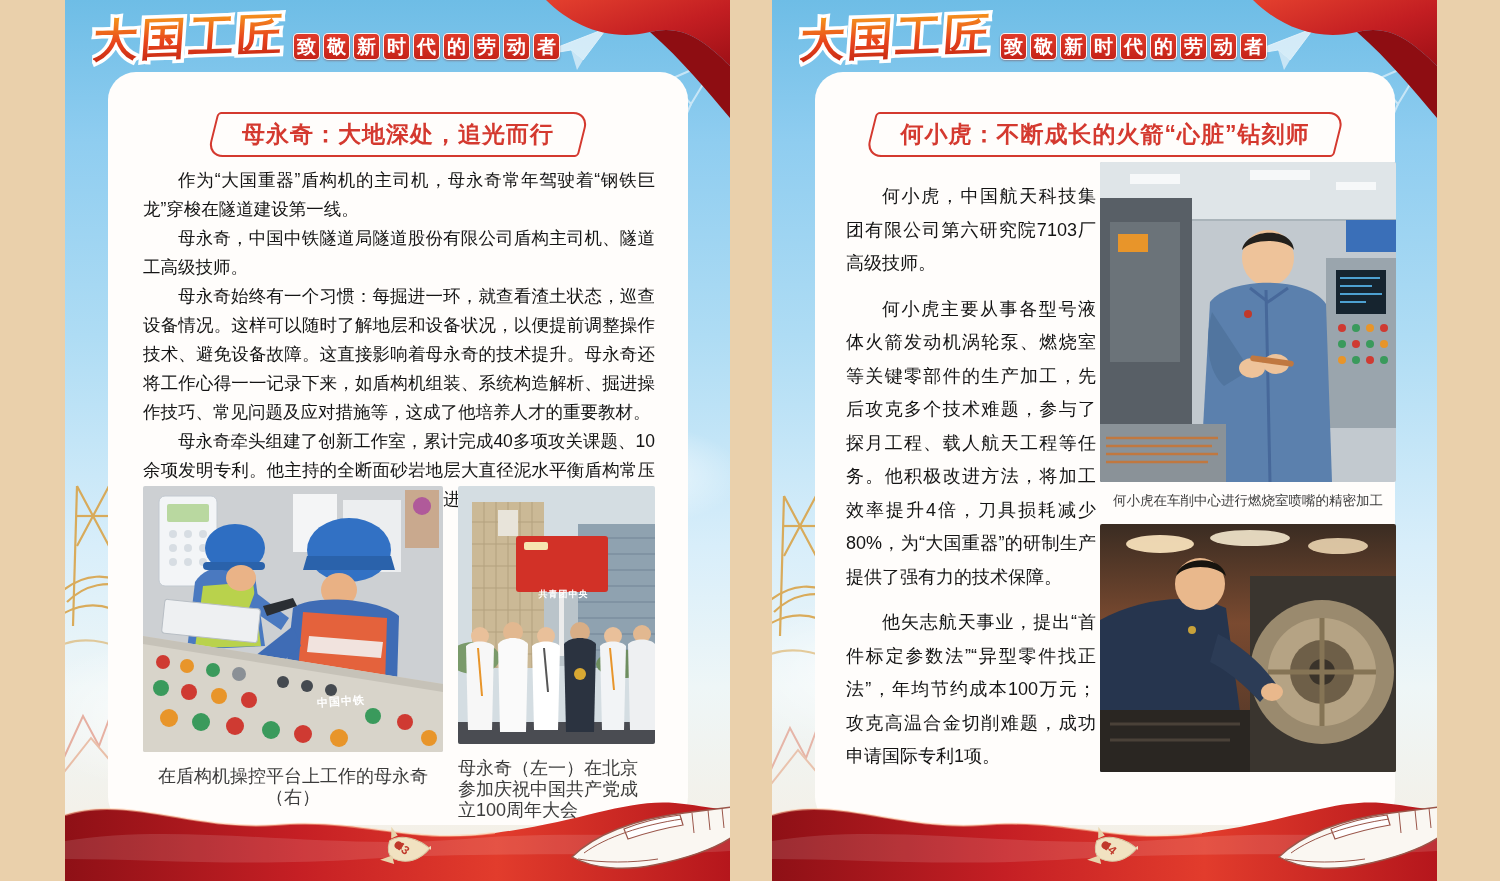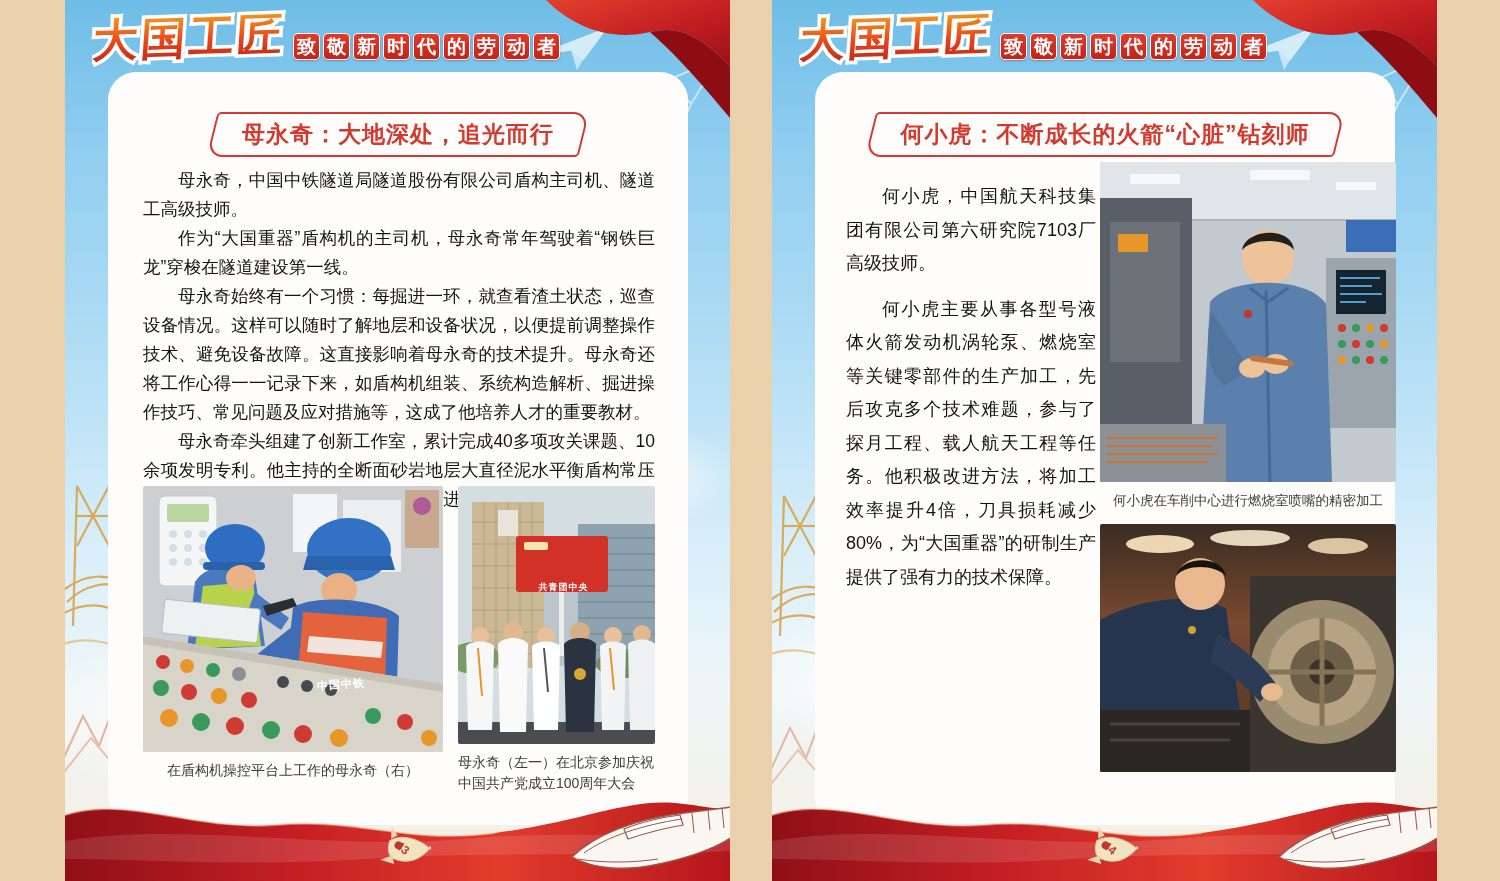--- a/index.html
+++ b/index.html
@@ -39,21 +39,21 @@
   .banner-text { display:inline-block; transform:skewX(14deg); color:#d4392f; font-weight:800;
     font-size:23px; letter-spacing:1px; white-space:nowrap; }
 
   .bodytext { position:absolute; top:94px; left:35px; right:33px; font-size:17.5px; line-height:29px;
     text-align:justify; color:#141414; }
   .bodytext p { text-indent:2em; }
 
   .photo-row { position:absolute; left:35px; top:414px; display:flex; gap:15px; }
   figure { position:relative; }
   .photo { display:block; border-radius:2px; }
-  .caption { margin-top:8px; font-size:14px; color:#3c3c3c; line-height:21px; }
+  .caption { margin-top:14px; font-size:18px; color:#3c3c3c; line-height:21px; }
   .cap-center { text-align:center; }
 
   .col-text { position:absolute; left:31px; top:96px; width:250px; font-size:18px; line-height:33.5px;
     text-align:justify; color:#141414; }
   .col-text p { text-indent:2em;margin-top:12px; }
   .col-photos { position:absolute; left:285px; top:90px; width:296px; }
   .col-photos .caption { text-align:center; font-size:13.5px; margin-top:8px; margin-bottom:13px; }
 
   .overlay-sign { position:absolute; left:32%; top:23.5%; width:43%; text-align:center; color:#fff;
     font-size:9px; font-weight:700; letter-spacing:1px; line-height:11px;margin-top:24px; }
@@ -130,22 +130,22 @@
   </header>
 
   <div class="card">
     <div class="banner">
       <div class="banner-box">
         <span class="banner-text">母永奇：大地深处，追光而行</span>
       </div>
     </div>
 
     <div class="bodytext">
+      <p>作为“大国重器”盾构机的主司机，母永奇常年驾驶着“钢铁巨龙”穿梭在隧道建设第一线。</p>
       <p>母永奇，中国中铁隧道局隧道股份有限公司盾构主司机、隧道工高级技师。</p>
-      <p>作为“大国重器”盾构机的主司机，母永奇常年驾驶着“钢铁巨龙”穿梭在隧道建设第一线。</p>
       <p>母永奇始终有一个习惯：每掘进一环，就查看渣土状态，巡查设备情况。这样可以随时了解地层和设备状况，以便提前调整操作技术、避免设备故障。这直接影响着母永奇的技术提升。母永奇还将工作心得一一记录下来，如盾构机组装、系统构造解析、掘进操作技巧、常见问题及应对措施等，这成了他培养人才的重要教材。</p>
       <p>母永奇牵头组建了创新工作室，累计完成40多项攻关课题、10余项发明专利。他主持的全断面砂岩地层大直径泥水平衡盾构常压刀盘、刀具适应性研究，使我国盾构掘进相关技术跃入国际领跑行列。</p>
     </div>
 
     <div class="photo-row">
       <figure>
         <svg class="photo" width="300" height="266" viewBox="0 0 300 266">
           <rect width="300" height="266" fill="#cdd0d3"></rect>
           <rect x="150" y="8" width="44" height="58" fill="#f4f5f6"></rect>
           <rect x="200" y="14" width="58" height="72" fill="#eceef0"></rect>
@@ -356,20 +356,21 @@
   <div class="card">
     <div class="banner">
       <div class="banner-box">
         <span class="banner-text">何小虎：不断成长的火箭“心脏”钻刻师</span>
       </div>
     </div>
 
     <div class="col-text">
       <p>何小虎，中国航天科技集团有限公司第六研究院7103厂高级技师。</p>
       <p>何小虎主要从事各型号液体火箭发动机涡轮泵、燃烧室等关键零部件的生产加工，先后攻克多个技术难题，参与了探月工程、载人航天工程等任务。他积极改进方法，将加工效率提升4倍，刀具损耗减少80%，为“大国重器”的研制生产提供了强有力的技术保障。</p>
+      <p>他矢志航天事业，提出“首件标定参数法”“异型零件找正法”，年均节约成本100万元；攻克高温合金切削难题，成功申请国际专利1项。</p>
     </div>
 
     <div class="col-photos">
       <figure>
         <svg class="photo" width="296" height="320" viewBox="0 0 296 320">
           <rect width="296" height="320" fill="#c2c9cf"></rect>
           <rect x="0" y="0" width="296" height="58" fill="#dfe5e8"></rect>
           <path d="M0,58 L296,58" stroke="#aab4ba" stroke-width="2"></path>
           <rect x="30" y="12" width="50" height="10" fill="#f6f8f9"></rect>
             <rect x="150" y="8" width="60" height="10" fill="#f6f8f9"></rect>

